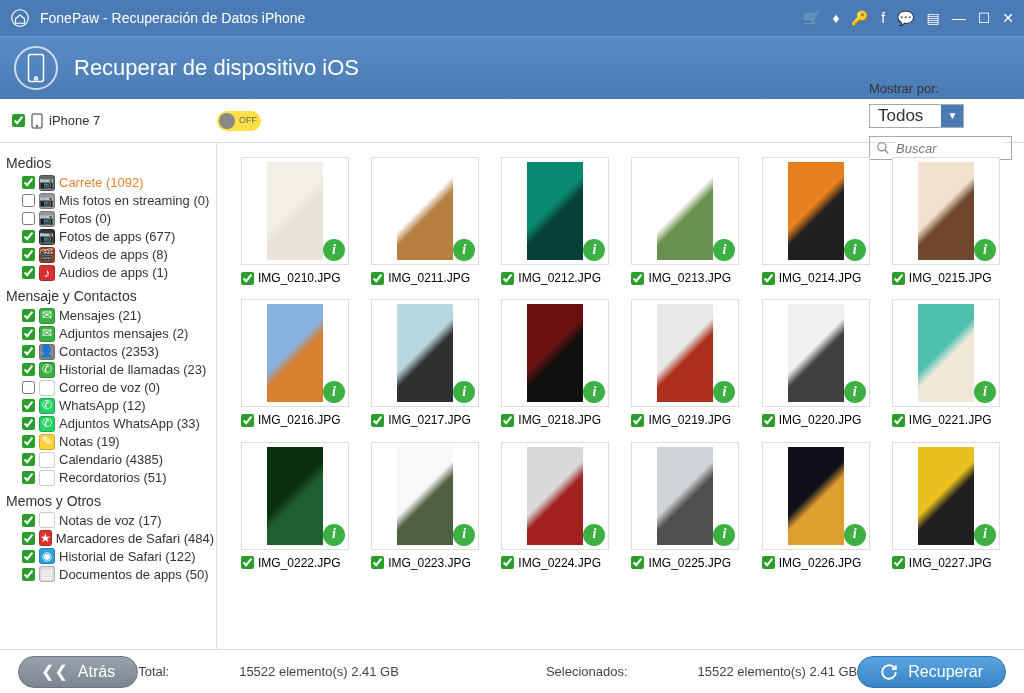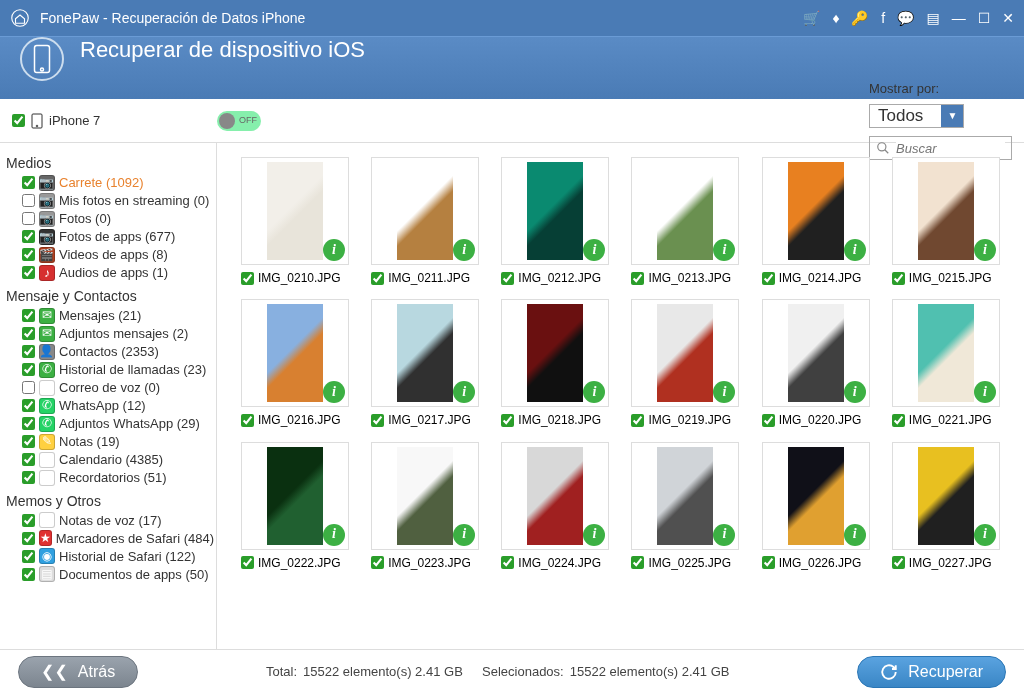--- a/index.html
+++ b/index.html
@@ -6,31 +6,31 @@
 body { width: 1024px; height: 693px; background: #fff; overflow: hidden; line-height: 1.2; }
 
 
 .titlebar { height: 36px; background: #4a7bb5; display: flex; align-items: center; padding: 0 10px; color: #fff; }
 .titlebar .home-icon { width: 20px; height: 20px; margin-right: 10px; display: flex; align-items: center; justify-content: center; }
 .titlebar .title { font-size: 14px; flex: 1;}
 .titlebar .sys-icons { display: flex; gap: 12px; align-items: center; }
 .titlebar .sys-icons span { cursor: pointer; font-size: 14px; }
 
 
-.header { height: 63px; background: linear-gradient(#5a8bc5,#4a7bb5); display: flex; align-items: flex-start; padding: 0 20px; color: #fff; border-top: 1px solid #6a9bd5; }
+.header { height: 63px; background: linear-gradient(#5a8bc5,#4a7bb5); display: flex; align-items: center; padding: 0 14px; color: #fff; border-top: 1px solid #6a9bd5; }
 .header .phone-circle { width: 44px; height: 44px; border: 2px solid #cde; border-radius: 50%; display: flex; align-items: center; justify-content: center; margin-right: 16px; }
 .header .phone-circle svg { width: 18px; height: 30px; }
 .header h1 { font-size: 22px; font-weight: 300; }
 
 
 .toolbar { height: 44px; border-bottom: 1px solid #ddd; display: flex; align-items: center; padding: 0 12px; font-size: 13px; color: #333; }
 .toolbar .left { width: 205px; display: flex; align-items: center; }
 .toolbar .mid { flex: 1; display: flex; align-items: center; gap: 10px; }
 .toolbar input[type=checkbox] { accent-color: #2a9d2a; margin-right: 6px; }
-.toggle { width: 44px; height: 20px; border-radius: 10px; background: #86efac; position: relative; display: inline-flex; align-items: center; justify-content: flex-end; padding-right: 4px; font-size: 9px; color: #666; }
+.toggle { width: 44px; height: 20px; border-radius: 10px; background: #fde047; position: relative; display: inline-flex; align-items: center; justify-content: flex-end; padding-right: 4px; font-size: 9px; color: #666; }
 .toggle::before { content:""; position:absolute; left:2px; top:2px; width:16px; height:16px; border-radius:50%; background:#888; }
 .toolbar .right { display: flex; align-items: flex-start; gap: 8px; flex-direction: column; }
 .dropdown { display: inline-flex; align-items: center; border: 1px solid #aaa; height: 24px; }
 .dropdown span.v { padding: 0 18px 0 8px; font-size: 17px; }
 .dropdown span.arr { width: 22px; height: 100%; background: #4a7bb5; color: #fff; display: flex; align-items: center; justify-content: center; font-size: 10px; }
 .search { display: inline-flex; align-items: center; border: 1px solid #aaa; height: 24px; width: 143px; padding: 0 6px; gap: 6px; }
 .search input { border: none; outline: none; font-style: italic; color: #999; font-size: 13px; width: 100%; }
 
 
 .content { display: flex; height: 506px; }
@@ -50,21 +50,21 @@
 .thumbwrap { position: relative; width: 108px; height: 108px; border: 1px solid #ddd; display: flex; align-items: center; justify-content: center; background: #fff; }
 .thumb { width: 56px; height: 98px; }
 .info-badge { position: absolute; right: 3px; bottom: 3px; width: 22px; height: 22px; border-radius: 50%; background: #3cb043; color: #fff; display: flex; align-items: center; justify-content: center; font-style: italic; font-weight: bold; font-family: Georgia, serif; font-size: 14px; }
 .caption { display: flex; align-items: center; gap: 4px; margin-top: 6px; font-size: 12px; }
 .caption input { accent-color: #2a9d2a; width: 13px; height: 13px; }
 
 
 .footer { height: 44px; border-top: 1px solid #ddd; display: flex; align-items: center; padding: 0 18px; font-size: 13px; color: #444; }
 .btn { height: 32px; border-radius: 16px; background: linear-gradient(#9aa3ad,#7c858f); color: #fff; display: inline-flex; align-items: center; justify-content: center; padding: 0 22px; gap: 10px; font-size: 16px; cursor: pointer; border: 1px solid #6c757f; }
 .btn.primary { margin-left: auto; background: linear-gradient(#5aa3e0,#3a86c5); border-color: #2a76b5; }
-.footer .stats { flex: 1; text-align: center; display: flex; justify-content: center; gap: 6px; }
+.footer .stats { flex: 1; text-align: center; display: flex; justify-content: space-between; }
 
 svg { display: block; }
 </style>
 </head>
 <body>
 
 <div class="titlebar">
   <span class="home-icon">
     <svg viewBox="0 0 24 24" width="18" height="18" fill="none" stroke="#fff" stroke-width="1.5">
         <circle cx="12" cy="12" r="11"></circle>
@@ -189,21 +189,21 @@
         <span class="label">Correo de voz (0)</span>
       </div>
       <div class="item">
         <input type="checkbox" checked="" style="">
         <span class="icon" style="background: rgb(37, 211, 102); color: rgb(255, 255, 255); border: 1px solid rgba(0, 0, 0, 0.2);">✆</span>
         <span class="label">WhatsApp (12)</span>
       </div>
       <div class="item">
         <input type="checkbox" checked="" style="">
         <span class="icon" style="background: rgb(37, 211, 102); color: rgb(255, 255, 255); border: 1px solid rgba(0, 0, 0, 0.2);">✆</span>
-        <span class="label">Adjuntos WhatsApp (29)</span>
+        <span class="label">Adjuntos WhatsApp (33)</span>
       </div>
       <div class="item">
         <input type="checkbox" checked="" style="">
         <span class="icon" style="background: rgb(255, 208, 64); color: rgb(255, 255, 255); border: 1px solid rgba(0, 0, 0, 0.2);">✎</span>
         <span class="label">Notas (19)</span>
       </div>
       <div class="item">
         <input type="checkbox" checked="" style="">
         <span class="icon" style="background: rgb(255, 255, 255); color: rgb(255, 255, 255); border: 1px solid rgba(0, 0, 0, 0.2);">▦</span>
         <span class="label">Calendario (4385)</span>

